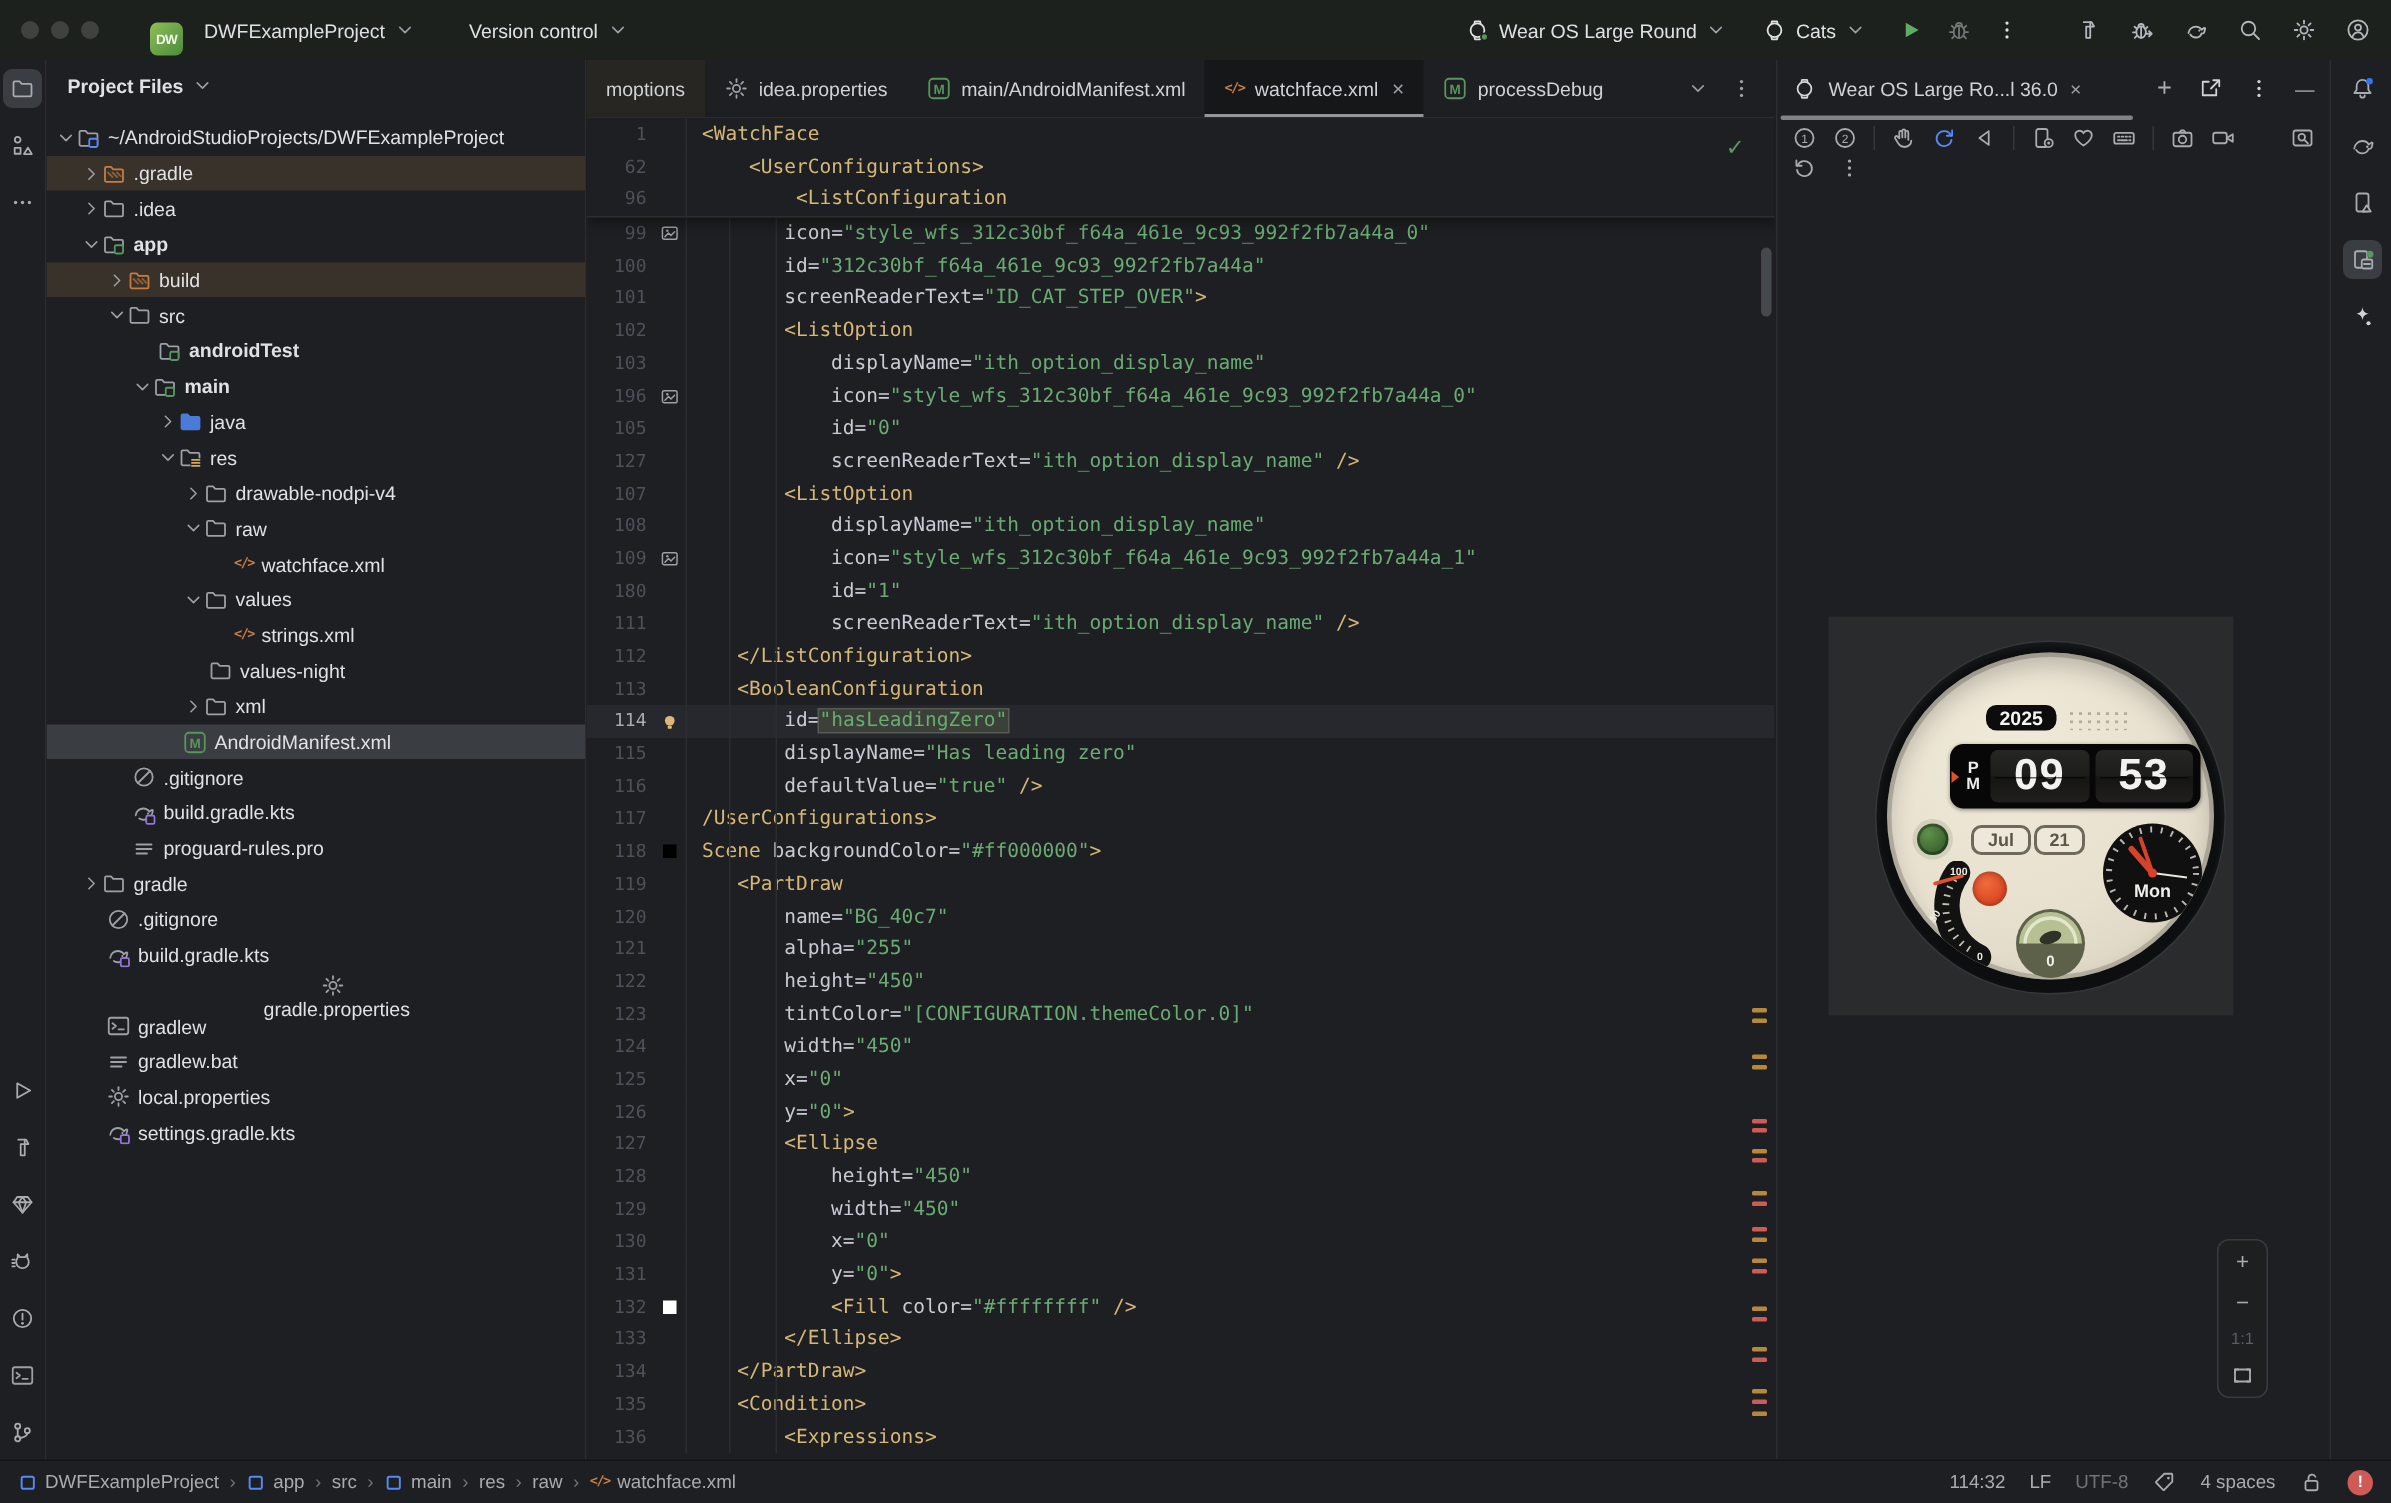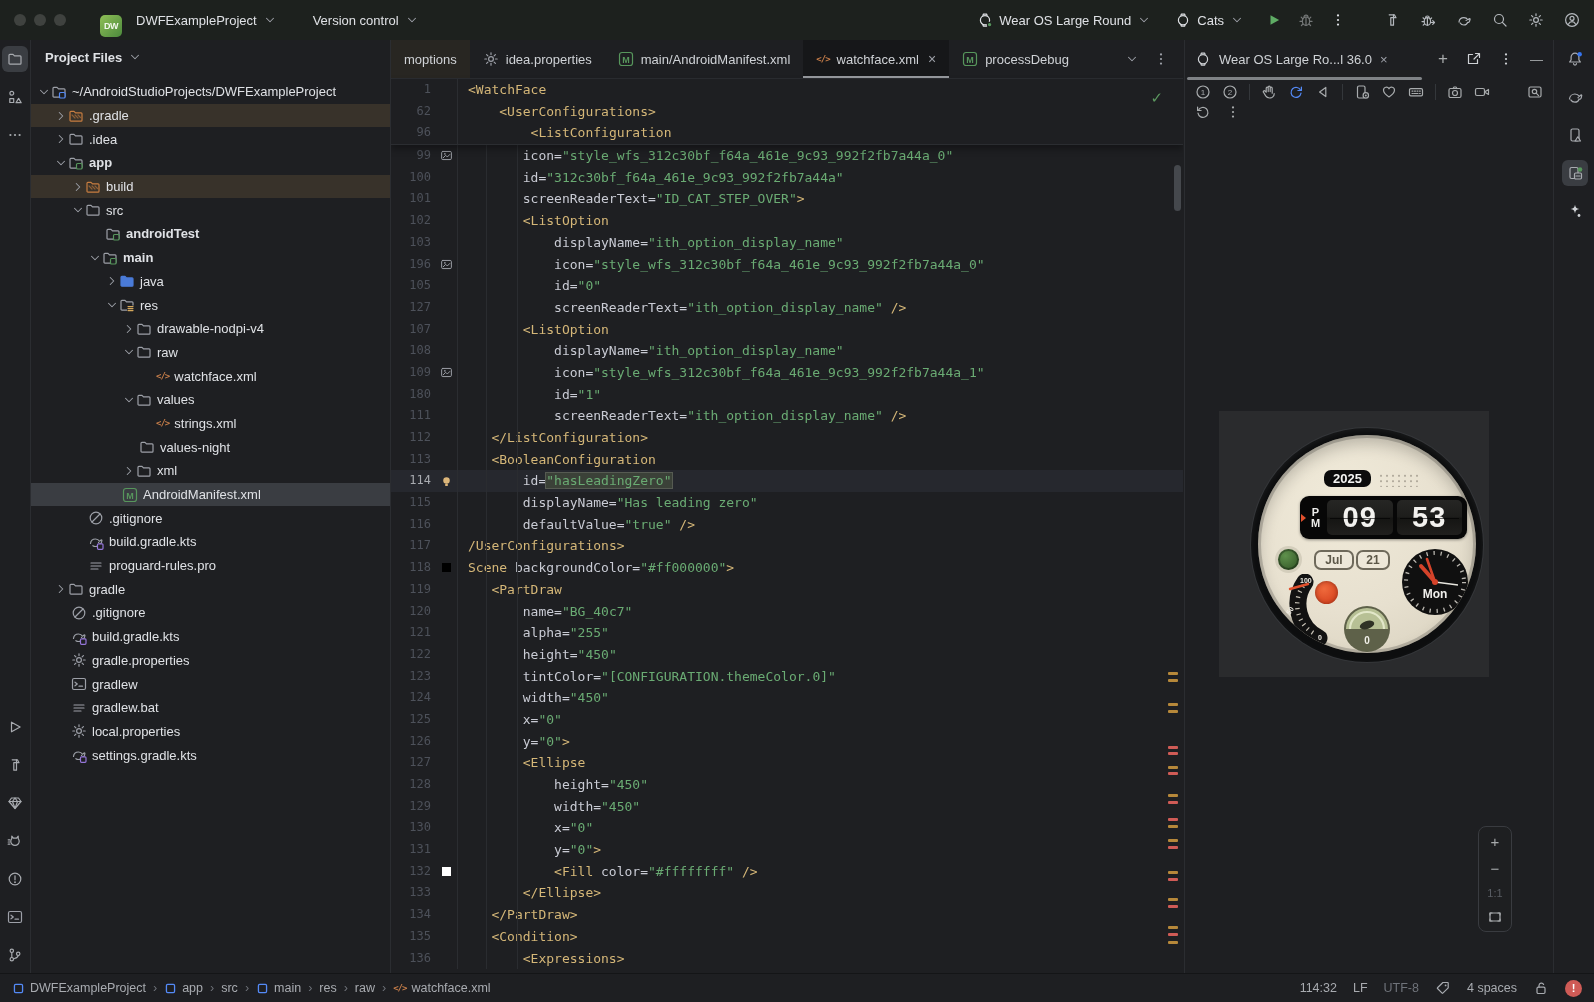--- a/index.html
+++ b/index.html
@@ -632,21 +632,21 @@
     <span class="tsp"></span>
           <span class="ic">
             <svg width="16" height="16" viewBox="0 0 16 16" fill="none" stroke="currentColor" stroke-width="1.2" stroke-linecap="round" stroke-linejoin="round">
               <path d="M2.5 9.5c.3-2.8 2.6-4.5 5-4.5 1.9 0 3.2.8 4 2.2l1.6-1.2c.4-.3.9.1.8.6l-.5 2c-.2.9-1.1 1.4-2 1.2-.5 1.7-2 2.7-3.9 2.7-1 0-1.9-.3-2.6-.8" stroke="#9da0a8"></path>
               <circle cx="10.6" cy="8.4" r=".7" fill="#9da0a8" stroke="none"></circle>
               <rect x="9.5" y="9.8" width="5.5" height="5.5" rx="1" fill="#1e1f22" stroke="#9576d9"></rect>
             </svg>
           </span>
           <span class="lbl ">build.gradle.kts</span>
         </div>
-        <div class="trow  " style="padding-left:23px;">
+        <div class="trow  " style="padding-left:23px;flex-direction:column;">
     <span class="tsp"></span>
           <span class="ic">
             <svg width="16" height="16" viewBox="0 0 16 16" fill="none" stroke="currentColor" stroke-width="1.2" stroke-linecap="round" stroke-linejoin="round">
               <circle cx="8" cy="8" r="2.4" stroke="#9da0a8"></circle>
               <g stroke="#9da0a8">
                 <line x1="8" y1="1.8" x2="8" y2="3.6"></line>
                 <line x1="8" y1="12.4" x2="8" y2="14.2"></line>
                 <line x1="1.8" y1="8" x2="3.6" y2="8"></line>
                 <line x1="12.4" y1="8" x2="14.2" y2="8"></line>
                 <line x1="3.6" y1="3.6" x2="4.9" y2="4.9"></line>

